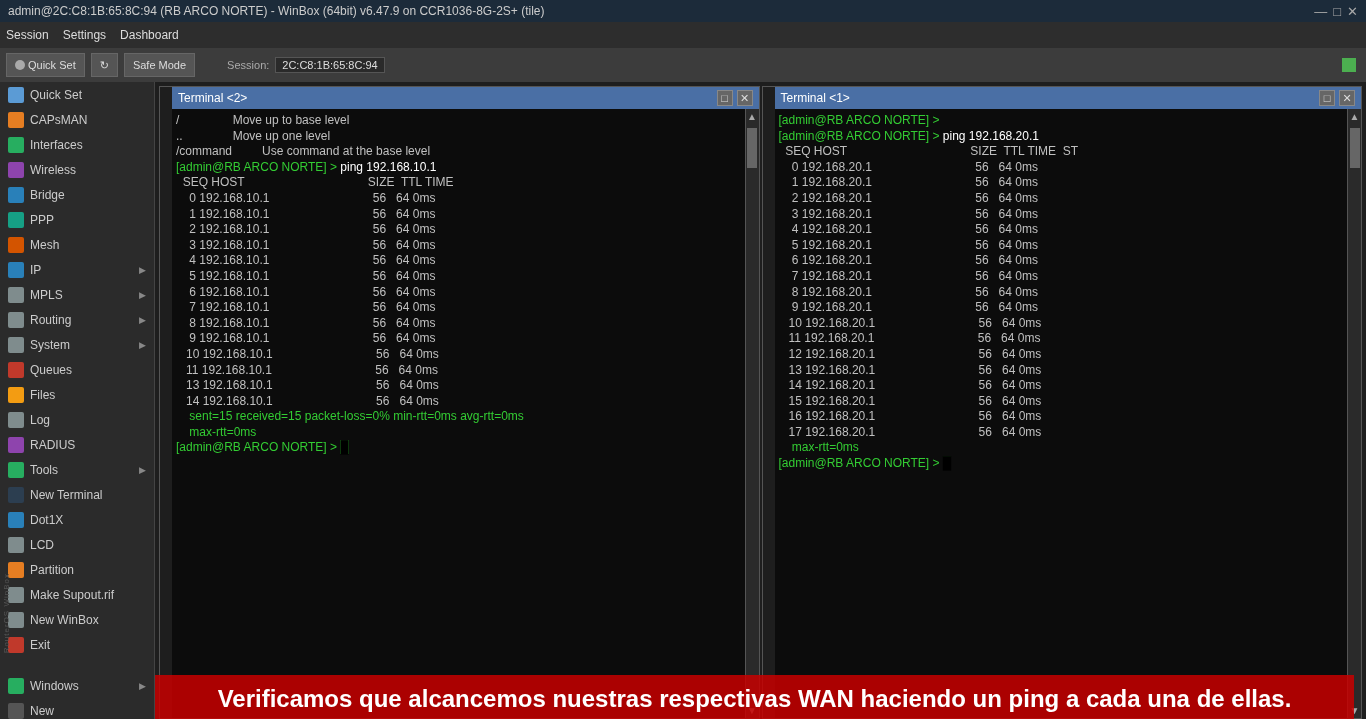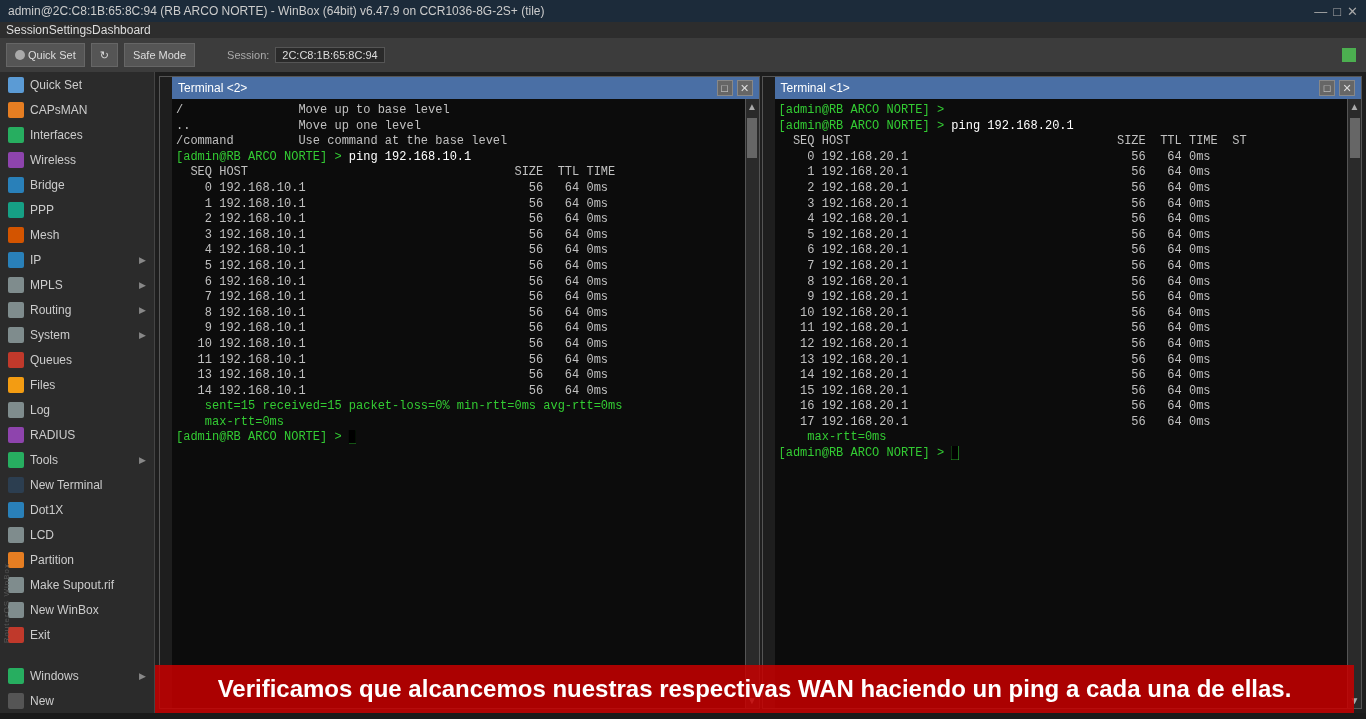--- a/index.html
+++ b/index.html
@@ -15,24 +15,25 @@
       align-items: center;
       justify-content: space-between;
       padding: 0 8px;
     }
     #titlebar-controls { display: flex; gap: 6px; }
     #titlebar-controls span { cursor: pointer; color: #aaa; font-size: 13px; }
 
     
     #menubar {
       background: #2d2d2d;
-      height: 16px;
+      height: 26px;
       display: flex;
       align-items: center;
       padding: 0 6px;
+      gap: 14px;
       font-size: 12px;
       color: #ddd;
     }
     #menubar span { cursor: pointer; }
 
     
     #toolbar {
       background: #3c3c3c;
       height: 34px;
       display: flex;
@@ -143,21 +144,21 @@
       display: flex;
       align-items: center;
       justify-content: space-between;
       padding: 0 6px;
     }
     .terminal-titlebar-controls { display: flex; gap: 4px; }
     .terminal-titlebar-controls span { cursor: pointer; color: #ddd; font-size: 11px; width: 16px; height: 16px; display: flex; align-items: center; justify-content: center; background: #666; border: 1px solid #888; }
     .terminal-body {
       background: #0c0c0c;
       color: #c0c0c0;
-      font-family: Liberation Mono, monospace;
+      font-family: Liberation Sans, sans-serif;
       font-size: 12px;
       flex: 1;
       padding: 4px;
       overflow: hidden;
       position: relative;
       display: flex;
       flex-direction: column;
     }
     .terminal-scrollbar {
       width: 14px;

